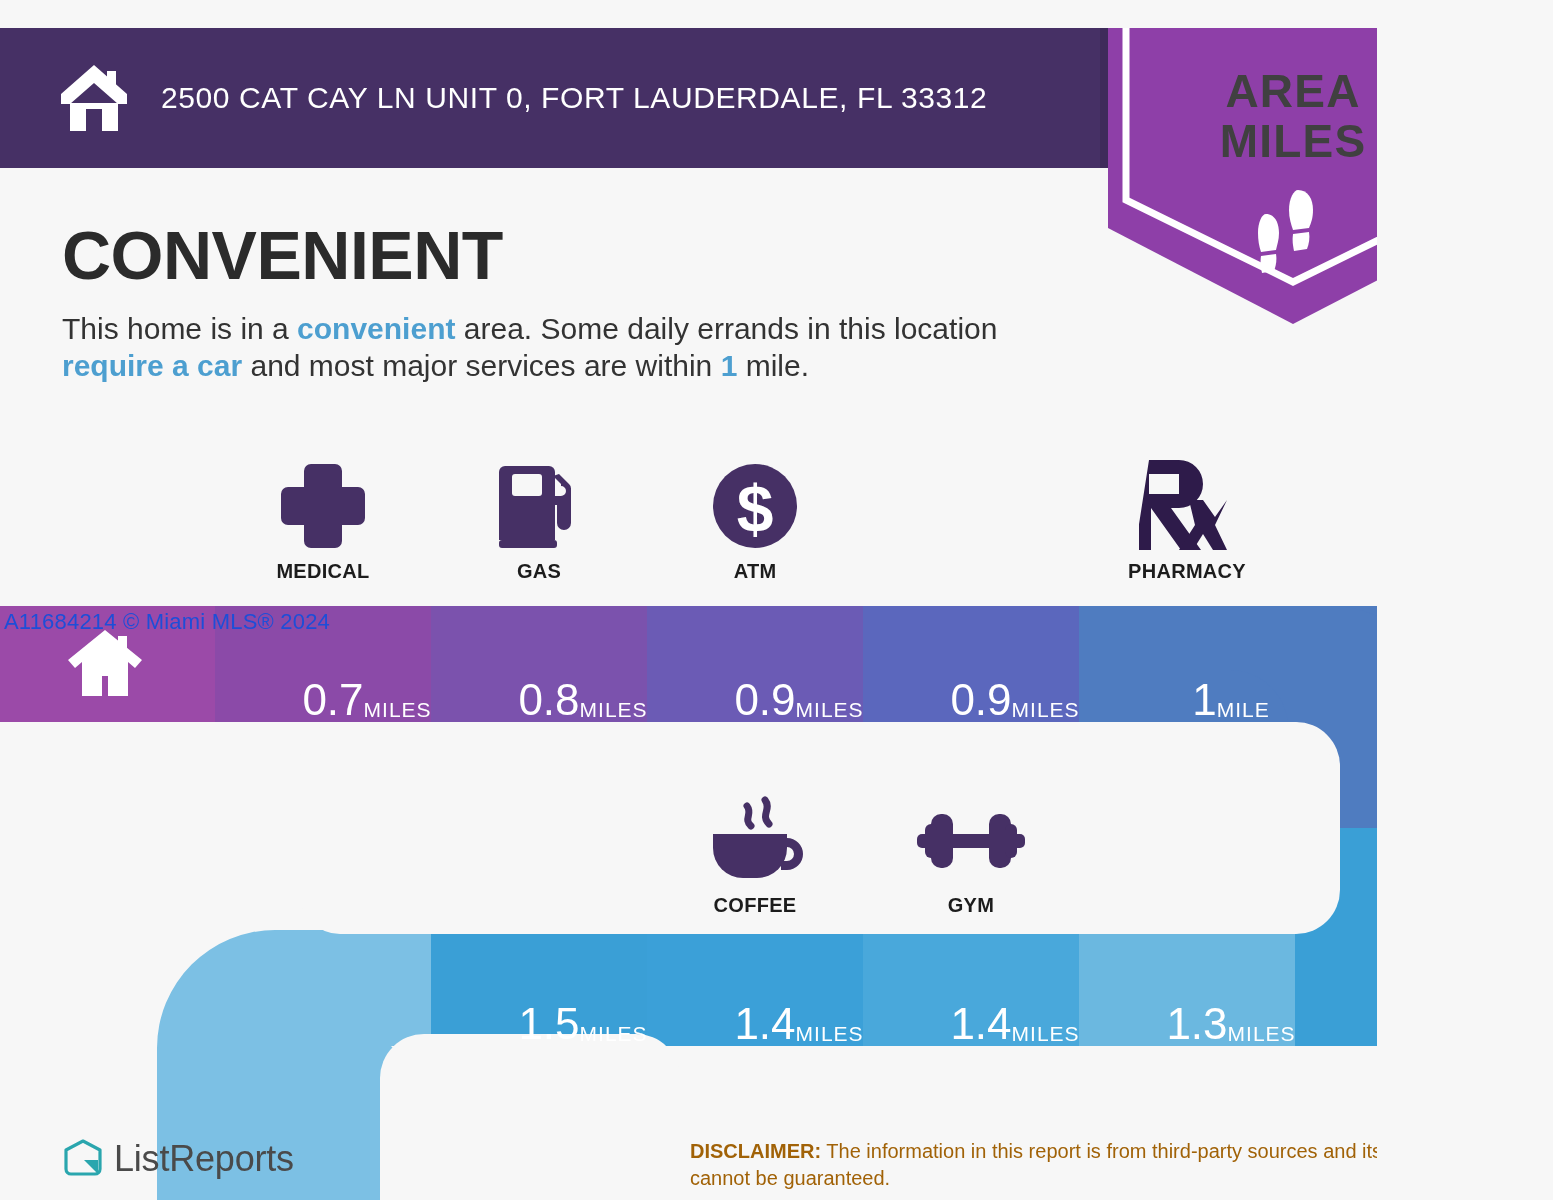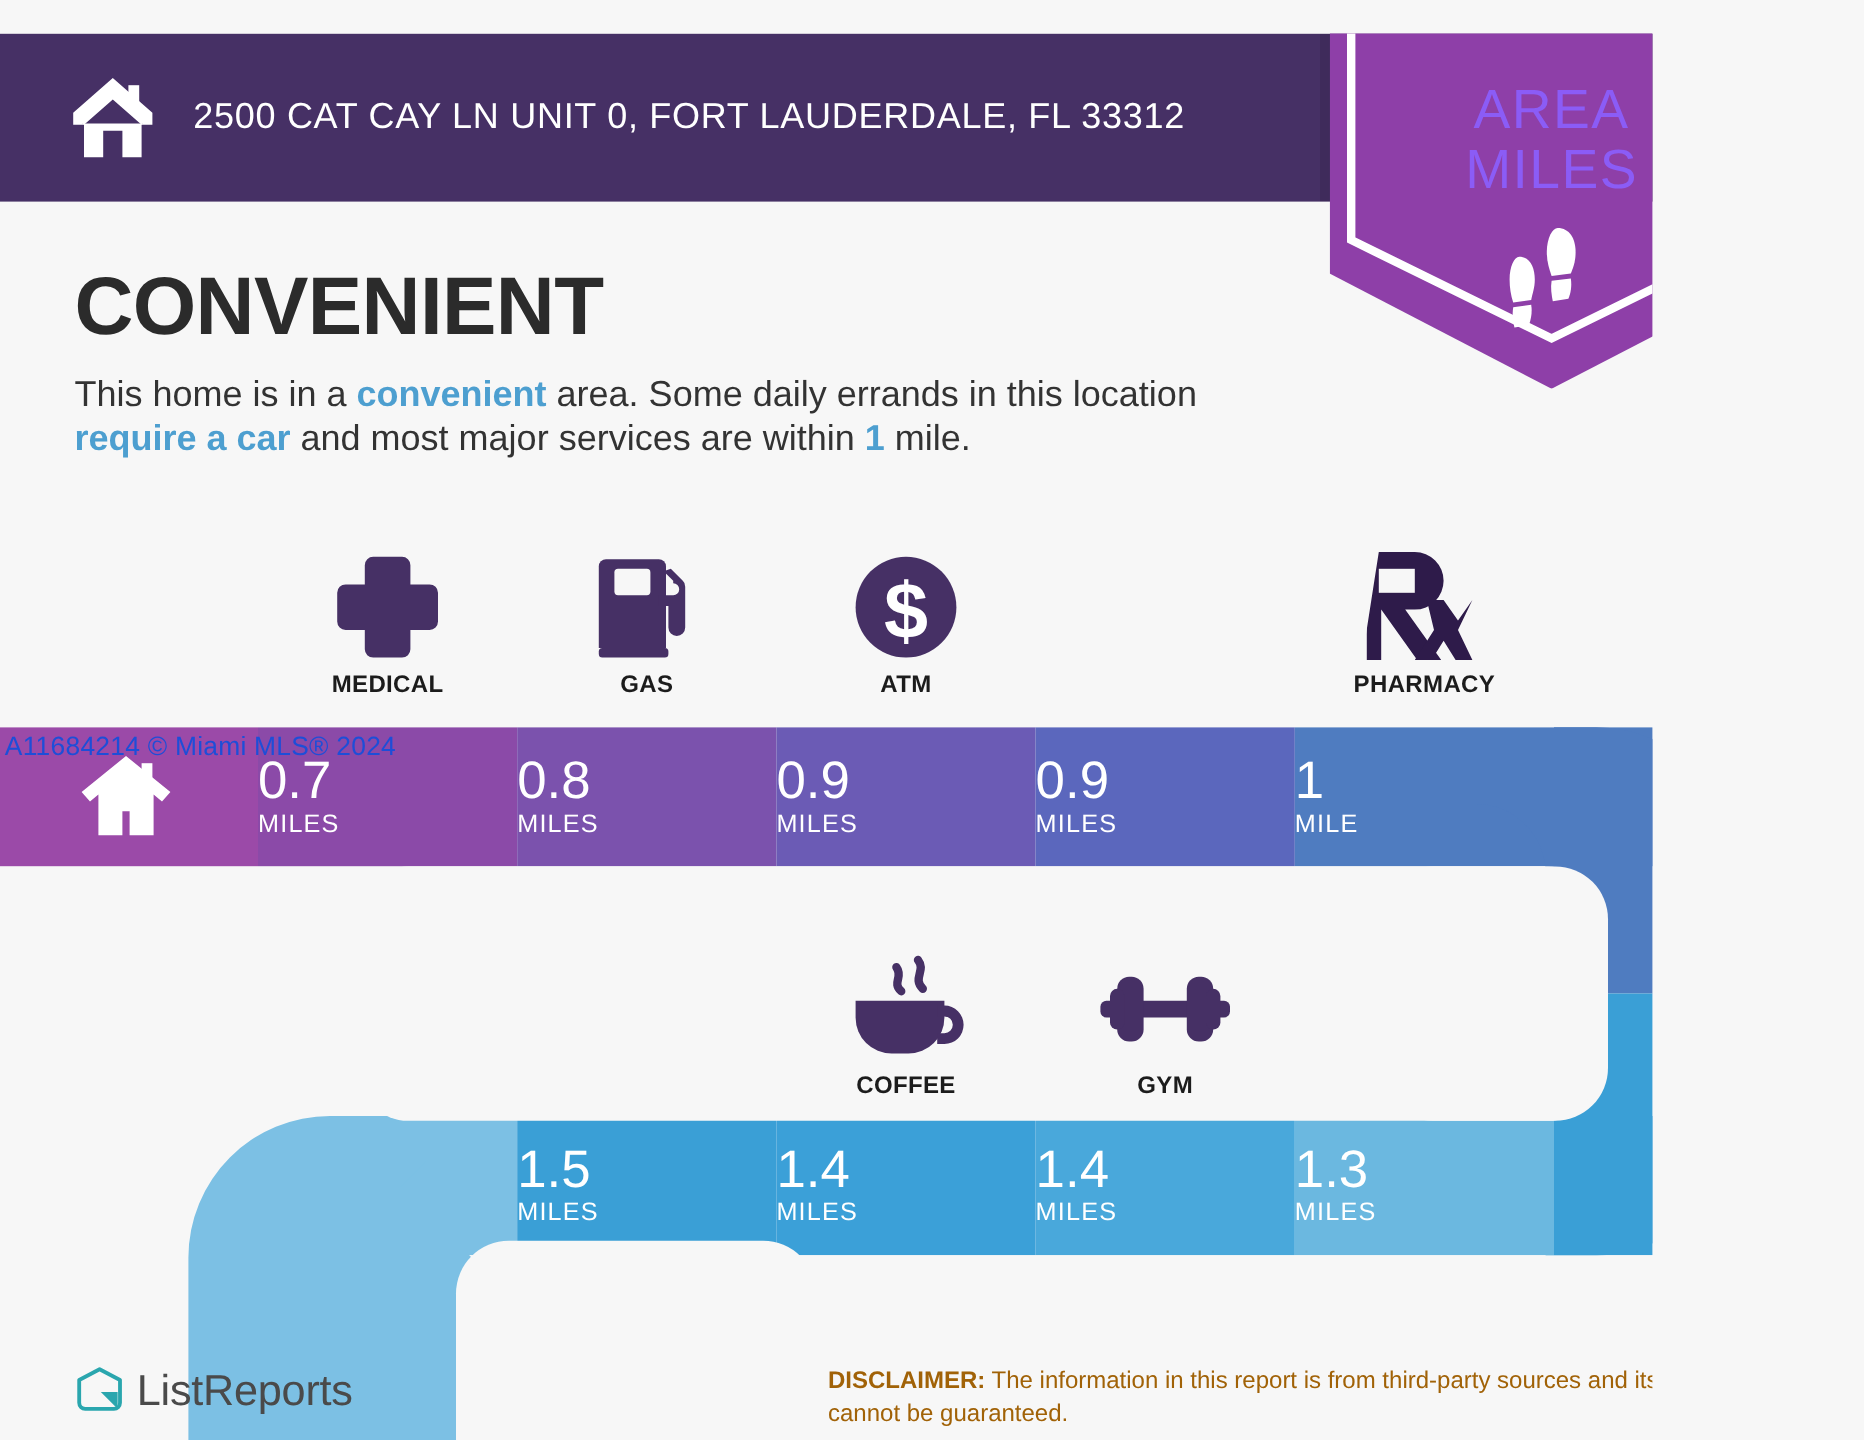--- a/index.html
+++ b/index.html
@@ -36,22 +36,22 @@
     -webkit-clip-path:polygon(0 0,100% 0,100% 68%,50% 100%,0 68%);
     clip-path:polygon(0 0,100% 0,100% 68%,50% 100%,0 68%);
     z-index:6;
   }
   .badge-line{
     position:absolute;left:1122px;top:-14px;width:342px;height:274px;
     z-index:8;pointer-events:none;
   }
   .badge-text{
     position:absolute;left:1108px;top:38px;width:370px;
-    text-align:center;color:#8b5cf6;z-index:9;
-    font-size:46px;line-height:50px;font-weight:400;letter-spacing:1.2px;
+    text-align:center;color:#404040;z-index:9;
+    font-size:46px;line-height:50px;font-weight:700;letter-spacing:1.2px;
   }
   .badge-feet{
     position:absolute;left:1248px;top:160px;width:90px;height:88px;z-index:9;
   }
 
   
   .headline{
     position:absolute;left:62px;top:188px;
     font-size:68px;font-weight:bold;color:#2b2b2b;letter-spacing:-0.5px;
   }
@@ -68,22 +68,23 @@
   .icon-label{
     margin-top:6px;font-size:20px;font-weight:bold;color:#1c1c1c;letter-spacing:.3px;
     white-space:nowrap;
   }
 
   
   .ribbon{position:absolute;left:0;top:0;width:1553px;height:1200px;z-index:2;}
 
   .val-cell{
     position:absolute;width:216px;height:116px;z-index:4;
-    display:flex;flex-direction:column;align-items:flex-start;justify-content:center;
+    display:flex;align-items:flex-end;justify-content:center;
     color:#ffffff;
+    padding-left:44px;
   }
   .val-num{font-size:44px;line-height:44px;font-weight:400;}
   .val-unit{font-size:21px;line-height:24px;letter-spacing:1px;margin-top:2px;}
 
   .home-badge{
     position:absolute;left:62px;top:598px;width:86px;height:74px;z-index:4;
   }
 
   
   .watermark{

